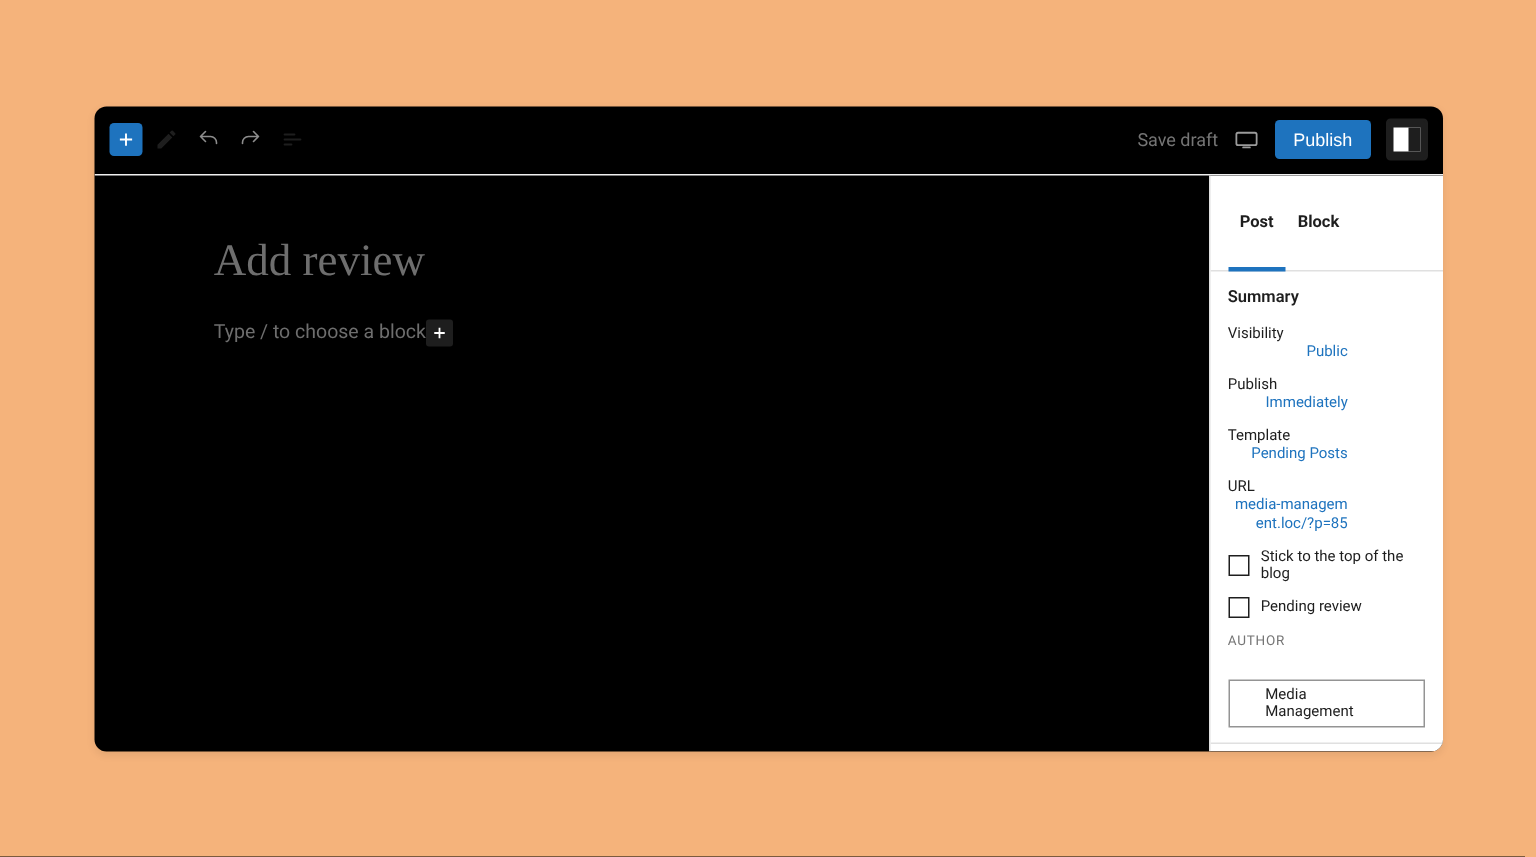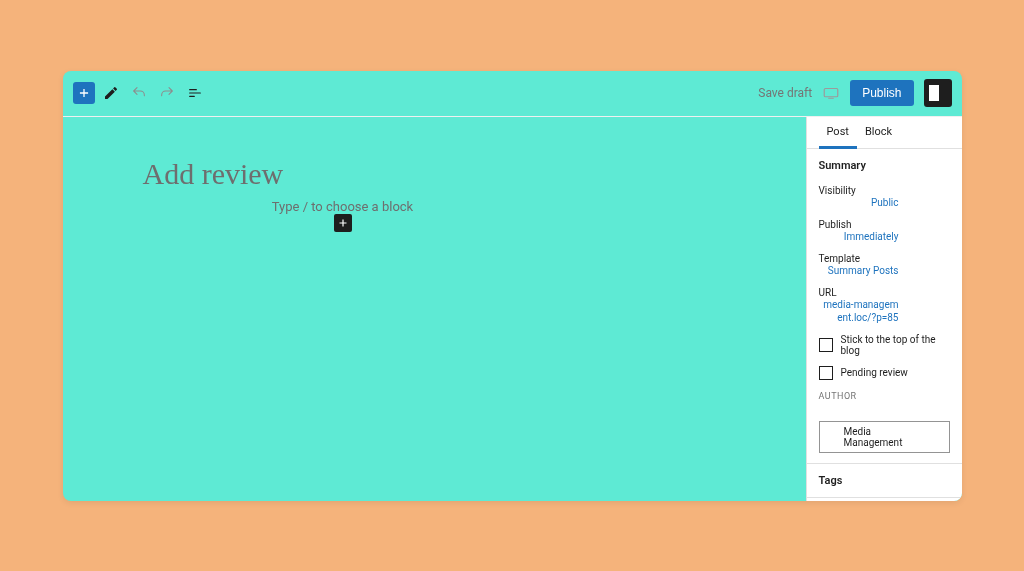--- a/index.html
+++ b/index.html
@@ -9,21 +9,21 @@
       width: 1024px;
       height: 571px;
       display: flex;
       align-items: center;
       justify-content: center;
       overflow: hidden;
     }
     .app-window {
       width: 899px;
       height: 430px;
-      background: #5eead4;
+      background: #000000;
       border-radius: 8px;
       display: flex;
       flex-direction: column;
       overflow: hidden;
       box-shadow: 0 2px 6px rgba(0,0,0,0.08);
     }
     .toolbar {
       height: 46px;
       display: flex;
       align-items: center;
@@ -56,35 +56,35 @@
     .settings-inner { width:18px; height:16px; background:#fff; display:flex; }
     .settings-inner .panel { width:8px; height:100%; background:#1e1e1e; margin-left:auto;}
     .body { flex:1; display:flex; overflow:hidden; }
     .editor { flex:1; padding: 40px 80px 20px 80px; position:relative; }
     .title-placeholder {
       font-family: Georgia, "Times New Roman", serif;
       font-size: 30px; color:#6e6e6e; font-weight:400;
       outline:none;
     }
     .block-row {
-      margin-top: 8px; display:flex; align-items:center;
-      max-width:400px;flex-direction:column;
+      margin-top: 22px; display:flex; align-items:center;
+      max-width:400px;
     }
     .block-prompt { color:#6e6e6e; font-size:13px; }
     .block-add {
       width:18px; height:18px; background:#1e1e1e; color:#fff;
       display:flex; align-items:center; justify-content:center;
       border-radius:2px; font-size:14px; cursor:pointer;
     }
     .sidebar {
       width:156px; border-left:1px solid #e0e0e0; background:#fff;
       font-size:11px; color:#1e1e1e; overflow:hidden;
     }
     .tabs { display:flex; border-bottom:1px solid #e0e0e0; padding-left:12px;}
-    .tab { padding:8px 8px; cursor:pointer; font-size:11px; font-weight:400;}
+    .tab { padding:24px 8px; cursor:pointer; font-size:11px; font-weight:700;}
     .tab.active { border-bottom:3px solid #1e73be; margin-bottom:-1px; }
     .panel-section { padding:10px 12px; border-bottom:1px solid #e0e0e0; }
     .section-title { font-weight:600; font-size:11px; margin-bottom:8px; }
     .row { display:flex; justify-content:space-between; padding:5px 0; font-size:10px;flex-direction:column; }
     .row .label { color:#1e1e1e; }
     .row .value { color:#1e73be; cursor:pointer; text-align:right; max-width:80px; word-break:break-all; line-height:1.3;}
     .check-row { display:flex; align-items:center; gap:8px; padding:5px 0; font-size:10px;}
     .checkbox {
       width:14px; height:14px; border:1.5px solid #1e1e1e; cursor:pointer; flex-shrink:0;
     }
@@ -171,21 +171,21 @@
         <div class="row">
           <span class="label">Visibility</span>
           <span class="value">Public</span>
         </div>
         <div class="row">
           <span class="label">Publish</span>
           <span class="value">Immediately</span>
         </div>
         <div class="row">
           <span class="label">Template</span>
-          <span class="value">Summary Posts</span>
+          <span class="value">Pending Posts</span>
         </div>
         <div class="row">
           <span class="label">URL</span>
           <span class="value">media-management.loc/?p=85</span>
         </div>
 
         <div class="check-row">
           <div class="checkbox"></div>
           <span>Stick to the top of the blog</span>
         </div>

